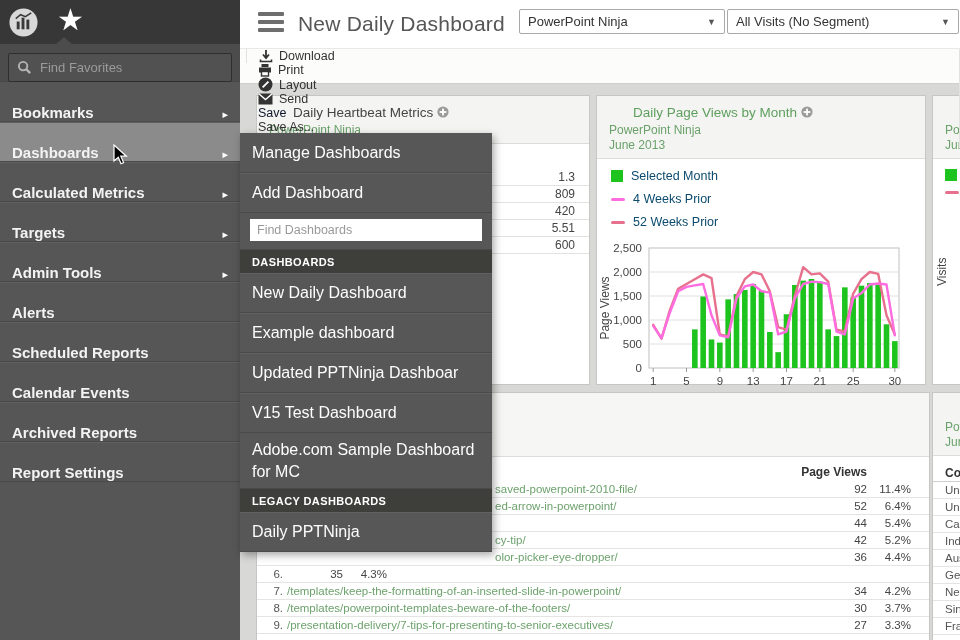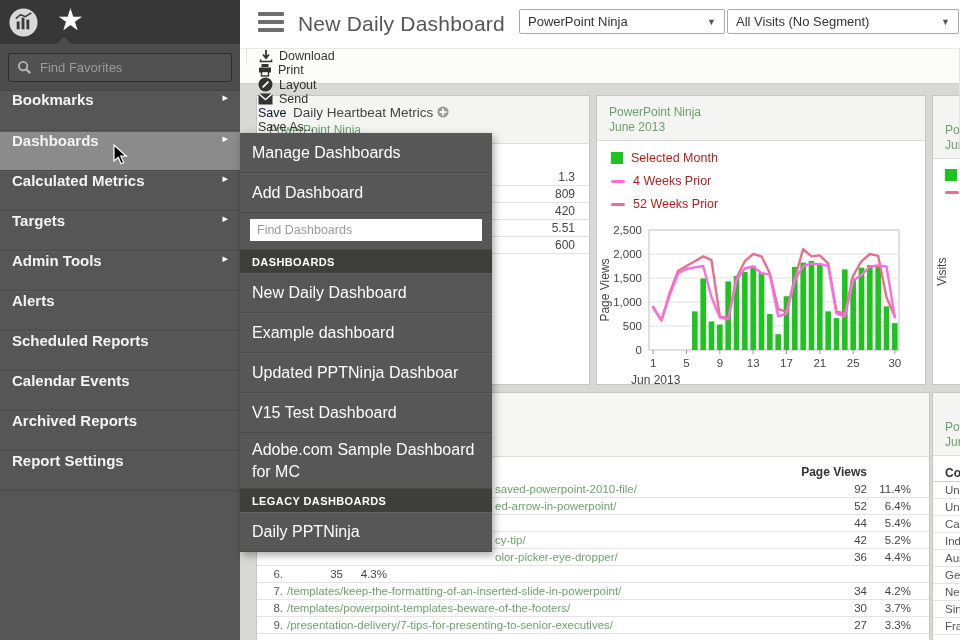--- a/index.html
+++ b/index.html
@@ -4,27 +4,27 @@
 <style>
   * { margin:0; padding:0; box-sizing:border-box; }
   html,body { width:960px; height:640px; overflow:hidden; }
   body { position:relative; font-family:"Liberation Sans","DejaVu Sans",sans-serif; background:#d8d8d6; }
 
   
   #sidebar { position:absolute; left:0; top:0; width:240px; height:640px; background:#565656; z-index:10; }
   #side-topbar { height:44px; background:#373737; display:flex; align-items:center; padding-left:8px; }
   .logo-circle { width:31px; height:31px; margin-right:18px; }
   .star { color:#fff; font-size:30px; line-height:30px; margin-top:-4px; }
-  #fav-zone { position:relative; height:47px; background:#4c4c4c; border-bottom:1px solid #474747; padding:9px 8px; }
+  #fav-zone { position:relative; height:38px; background:#4c4c4c; border-bottom:1px solid #474747; padding:9px 8px; }
   #fav-notch { position:absolute; top:-7px; left:56px; width:0; height:0; border-left:8px solid transparent; border-right:8px solid transparent; border-bottom:7px solid #4c4c4c; }
   #fav-search { display:flex; align-items:center; width:224px; height:29px; background:#515151; border:1px solid #2e2e2e; border-radius:2px; padding:0 8px; }
   #fav-search input { flex:1; background:transparent; border:none; outline:none; color:#c9c9c9; font-size:13px; margin-left:8px; font-family:inherit; }
   #fav-search input::placeholder { color:#9b9b9b; }
   #side-menu { list-style:none; }
-  .side-item { height:40px; display:flex; align-items:flex-start; padding:0 12px; color:#f3f3f3; font-size:15px; font-weight:bold; border-bottom:1px solid #494949; border-top:1px solid #606060; cursor:default; }
+  .side-item { height:40px; display:flex; align-items:flex-end; padding:0 12px; color:#f3f3f3; font-size:15px; font-weight:bold; border-bottom:1px solid #494949; border-top:1px solid #606060; cursor:default; }
   .side-item:first-child { border-top:none; }
   .side-item.active { background:#8b8b8b; }
   .side-item .grow { flex:1; }
   .side-item .arrow { color:#fff; font-size:11px; }
 
   
   #main-header { position:absolute; left:240px; top:0; width:720px; height:84px; background:#fff; z-index:5; }
   #title-row { height:48px; display:flex; align-items:center; padding-left:18px; }
   #hamburger { width:26px; margin-right:14px; }
   #hamburger div { height:4px; background:#6e6e6e; margin-bottom:4px; border-radius:1px; }
@@ -51,21 +51,21 @@
   .p-sub { font-size:12px; color:#6ba26b; margin-top:2px; }
   .p-period { font-size:12px; color:#6ba26b; margin-top:1px; }
 
   #panel-heartbeat { left:16px; top:11px; width:334px; height:290px; }
   #hb-rows { margin-top:25px; }
   .hb-row { height:17px; border-bottom:1px solid #e2e2e0; display:flex; align-items:center; padding:0 14px; font-size:12px; color:#444; }
   .hb-row .grow { flex:1; }
 
   #panel-pageviews { left:356px; top:11px; width:330px; height:290px; }
   #pv-legend { padding:10px 0 2px 14px; display:flex; flex-wrap:wrap; }
-  .leg-item { display:flex; align-items:center; font-size:12.5px; color:#b91c1c; width:160px; margin-bottom:9px; }
+  .leg-item { display:flex; align-items:center; font-size:12.5px; color:#0c4a6e; width:160px; margin-bottom:9px; }
   .leg-sq { width:12px; height:12px; margin-right:8px; }
   .leg-dash { width:14px; height:3px; border-radius:2px; margin-right:8px; }
 
   #panel-visits { left:692px; top:11px; width:330px; height:290px; }
   #visits-ylabel { position:absolute; left:2px; top:190px; transform:rotate(-90deg); transform-origin:left top; font-size:12px; color:#444; white-space:nowrap; }
   #visits-legend { padding:10px 0 0 12px; }
   #visits-legend .leg-item { margin-bottom:10px; }
 
   #panel-pages { left:16px; top:308px; width:674px; height:260px; }
   #pages-head { height:64px; background:#f6f6f4; border-bottom:1px solid #dcdcda; }
@@ -268,20 +268,27 @@
         </div>
         <div class="hb-row">
           <span class="grow"></span>
           <span>600</span>
         </div>
       </div>
   </div>
 
   <div class="panel" id="panel-pageviews">
     <div class="panel-head">
+      <div>
+        <span class="p-title green">Daily Page Views by Month</span><svg class="plus-ico" width="12" height="12" viewBox="0 0 12 12">
+            <circle cx="6" cy="6" r="5.6" fill="#9b9b99"></circle>
+            <rect x="5.1" y="2.6" width="1.8" height="6.8" fill="#fff"></rect>
+            <rect x="2.6" y="5.1" width="6.8" height="1.8" fill="#fff"></rect>
+          </svg>
+      </div>
       <div class="p-sub">PowerPoint Ninja</div>
       <div class="p-period">June 2013</div>
     </div>
     <div id="pv-legend">
         <div class="leg-item">
           <span class="leg-sq" style="background: rgb(30, 196, 30);"></span>
           <span>Selected Month</span>
         </div>
         <div class="leg-item">
           <span class="leg-dash" style="background: rgb(255, 108, 224);"></span>

